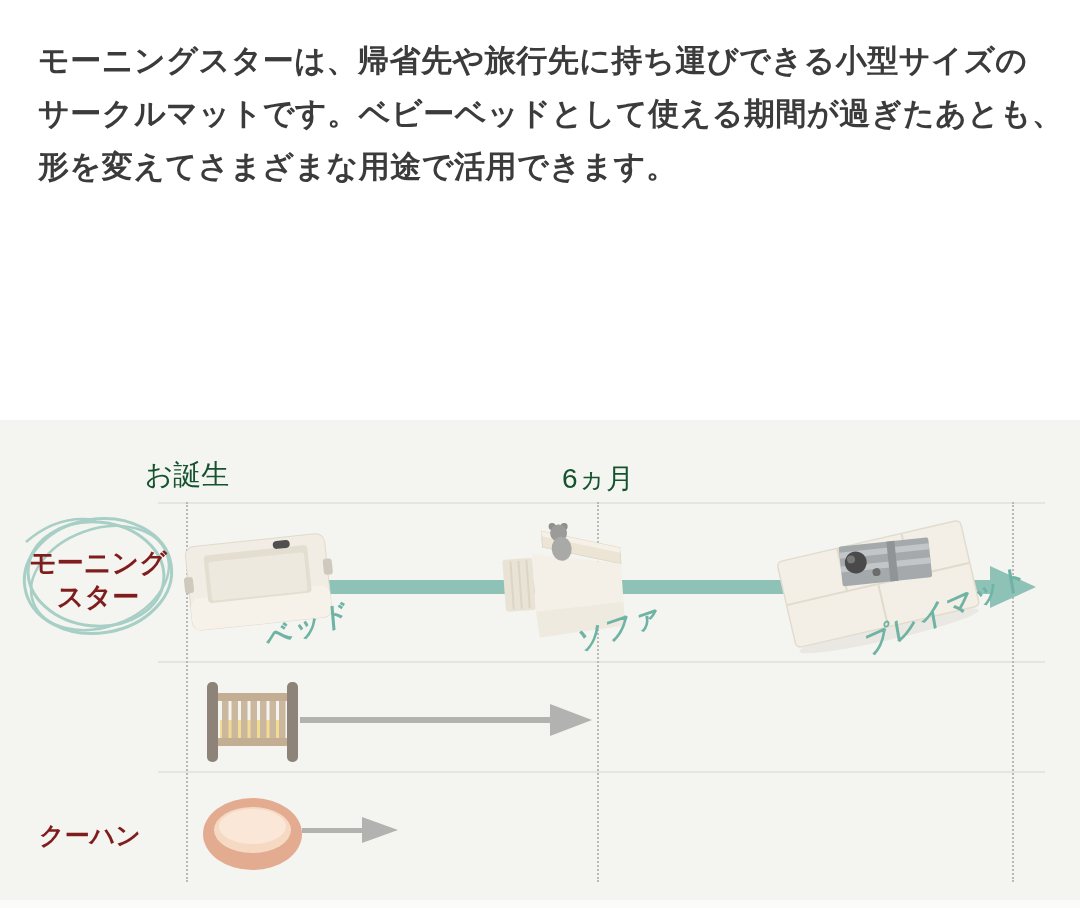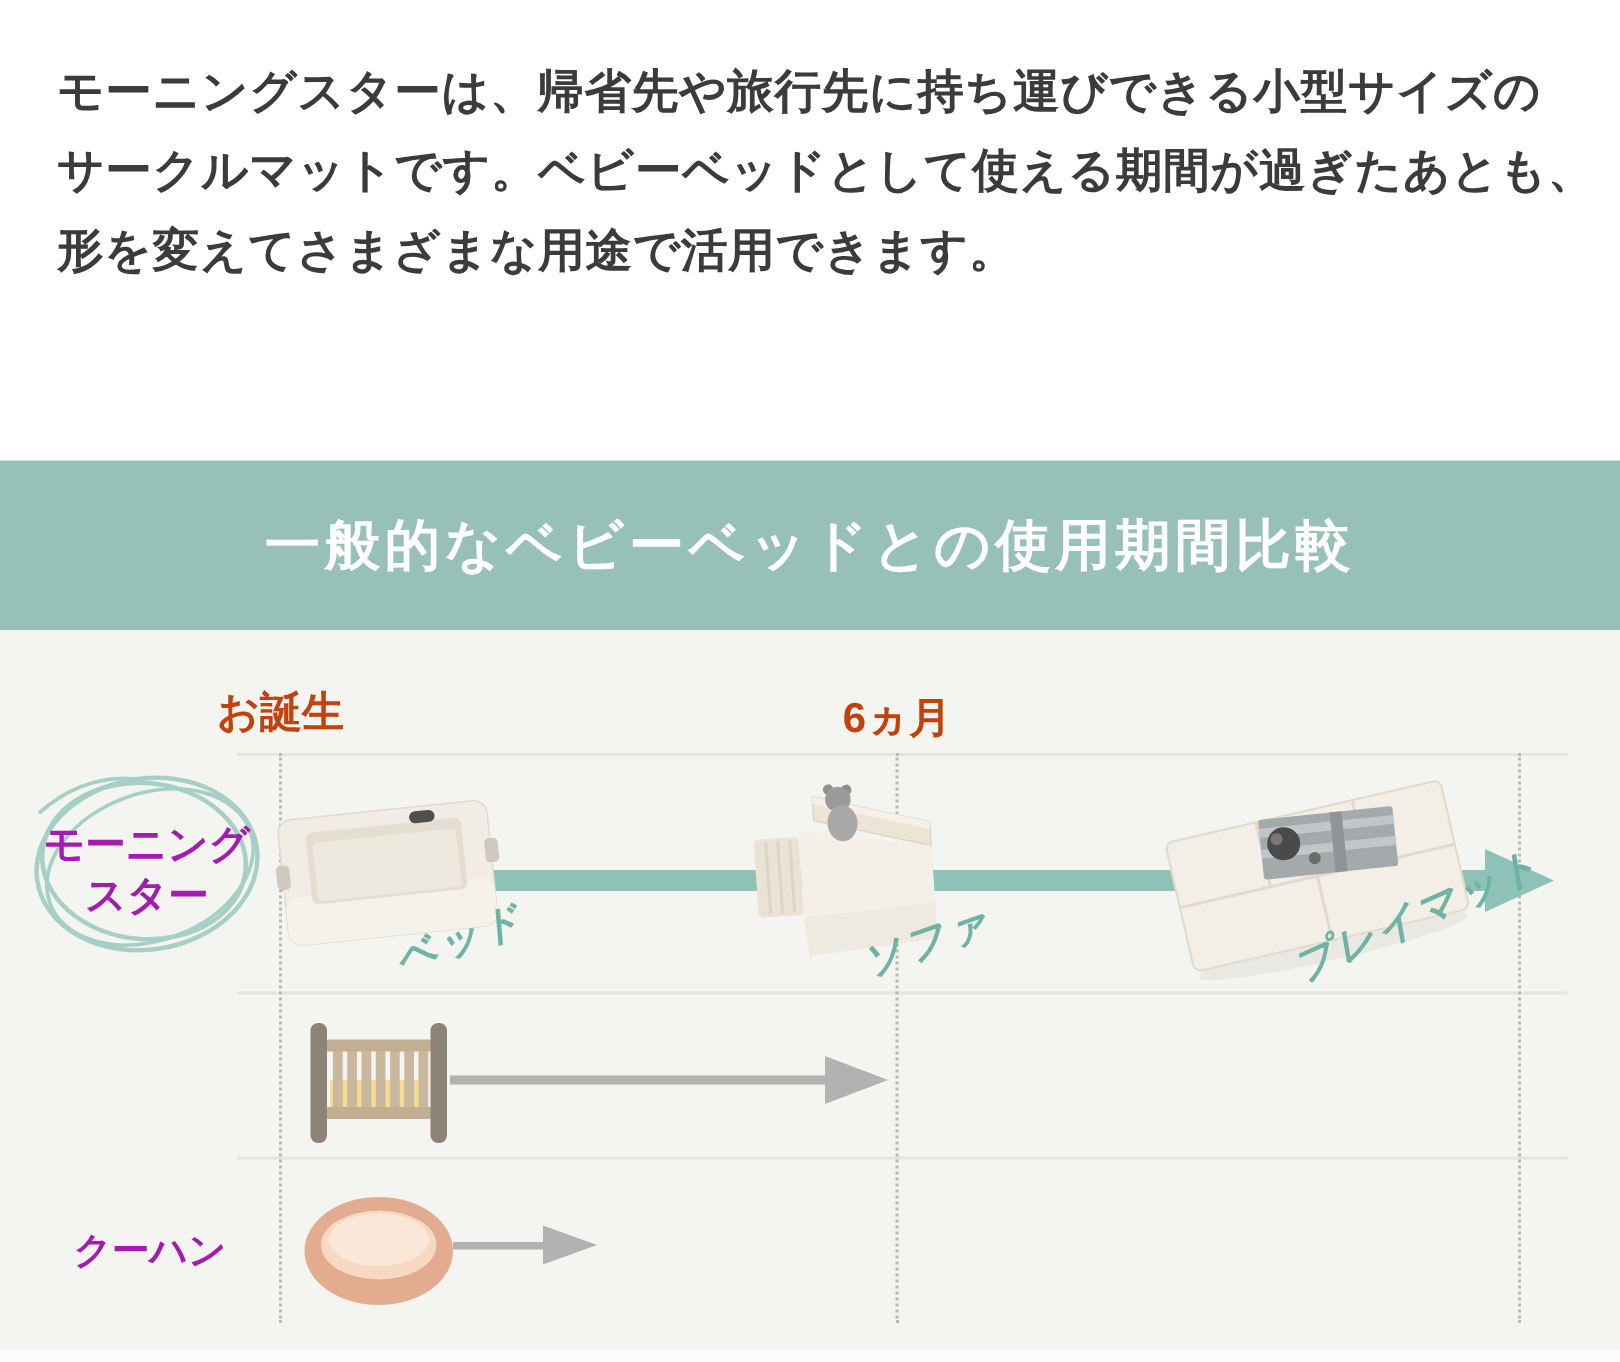--- a/index.html
+++ b/index.html
@@ -27,27 +27,27 @@
   
   .chart {
     position:absolute; top:420px; left:0; width:1080px; height:488px;
     background:#f4f4f1;
   }
   .chart::after { 
     content:""; position:absolute; left:0; bottom:0; width:100%; height:8px; background:#fbfbfa;
   }
   .tick {
     position:absolute; transform:translateX(-50%);
-    font-size:28px; font-weight:700; color:#c2410c; white-space:nowrap;
+    font-size:28px; font-weight:400; color:#14532d; white-space:nowrap;
   }
   .hline { position:absolute; left:158px; width:887px; height:2px; background:#e4e5e2; }
   .vdot  { position:absolute; top:82px; height:380px; width:0; border-left:2px dotted #b9bab7; }
   .row-label {
     position:absolute; transform:translateX(-50%);
-    text-align:center; color:#a21caf; font-weight:bold;
+    text-align:center; color:#7f1d1d; font-weight:bold;
     white-space:pre-line;
   }
   .row-label.main { font-size:27px; line-height:34px; }
   .row-label.sub  { font-size:25px; line-height:30px; }
   
   .shaft { position:absolute; }
   .head  { position:absolute; width:0; height:0; }
   .teal-shaft { left:187px; top:160px; width:805px; height:14px; background:#8fc2b6; }
   .teal-head  { left:990px; top:146px; border-top:21px solid transparent; border-bottom:21px solid transparent; border-left:46px solid #8fc2b6; }
   .gray-shaft-1 { left:300px; top:297px; width:252px; height:6px; background:#b2b3b1; }
@@ -79,23 +79,20 @@
 <body>
 
 <div class="page">
 
   <div class="intro">
     <p class="intro-text">モーニングスターは、帰省先や旅行先に持ち運びできる小型サイズの
 サークルマットです。ベビーベッドとして使える期間が過ぎたあとも、
 形を変えてさまざまな用途で活用できます。</p>
   </div>
 
-  <div class="banner">
-    <span class="banner-title">一般的なベビーベッドとの使用期間比較</span>
-  </div>
 
   <div class="chart">
 
     <span class="tick" style="left:187px; top:36px;">お誕生</span>
     <span class="tick" style="left:598px; top:40px;">6ヵ月</span>
 
     <div class="hline" style="top:82px;"></div>
     <div class="hline" style="top:241px;"></div>
     <div class="hline" style="top:351px;"></div>
     <div class="vdot" style="left:186px;"></div>
@@ -176,21 +173,21 @@
       <rect x="69.5" y="18" width="6.5" height="46" fill="#cbb79e"></rect>
       <rect x="79" y="18" width="6.5" height="46" fill="#cbb79e"></rect>
       <rect x="17" y="15" width="71" height="8" rx="2" fill="#c3ae94"></rect>
       <rect x="17" y="60" width="71" height="8" rx="2" fill="#c3ae94"></rect>
       <rect x="7" y="4" width="11" height="80" rx="5" fill="#8e8378"></rect>
       <rect x="87" y="4" width="11" height="80" rx="5" fill="#8e8378"></rect>
     </svg>
     <div class="shaft gray-shaft-1"></div>
     <div class="head gray-head-1"></div>
 
-    <div class="row-label sub" style="left:100px; top:400px;font-family:Liberation Serif, serif;">クーハン</div>
+    <div class="row-label sub" style="left:90px; top:400px;">クーハン</div>
     <div class="basket">
       <div class="outer"></div>
       <div class="inner"></div>
       <div class="hilite"></div>
     </div>
     <div class="shaft gray-shaft-2"></div>
     <div class="head gray-head-2"></div>
 
   </div>
 </div>

